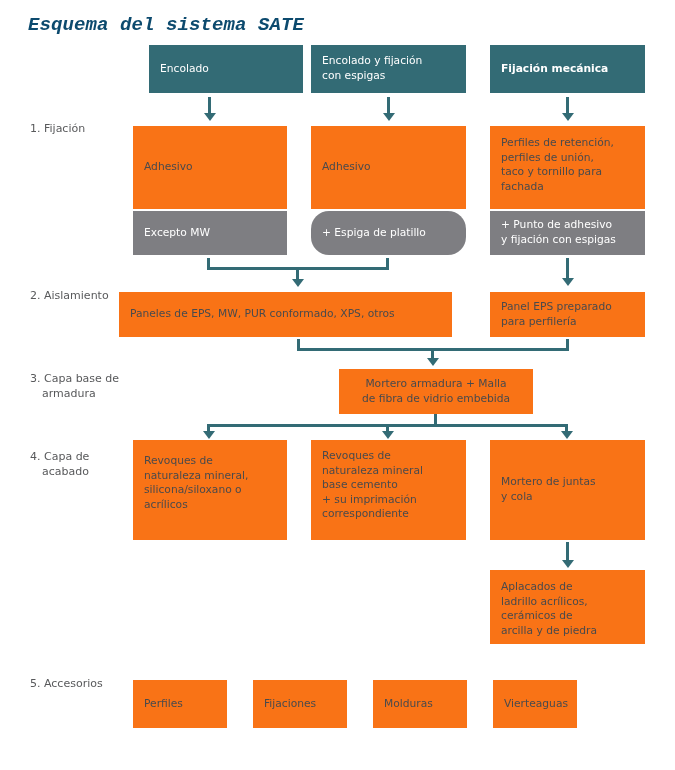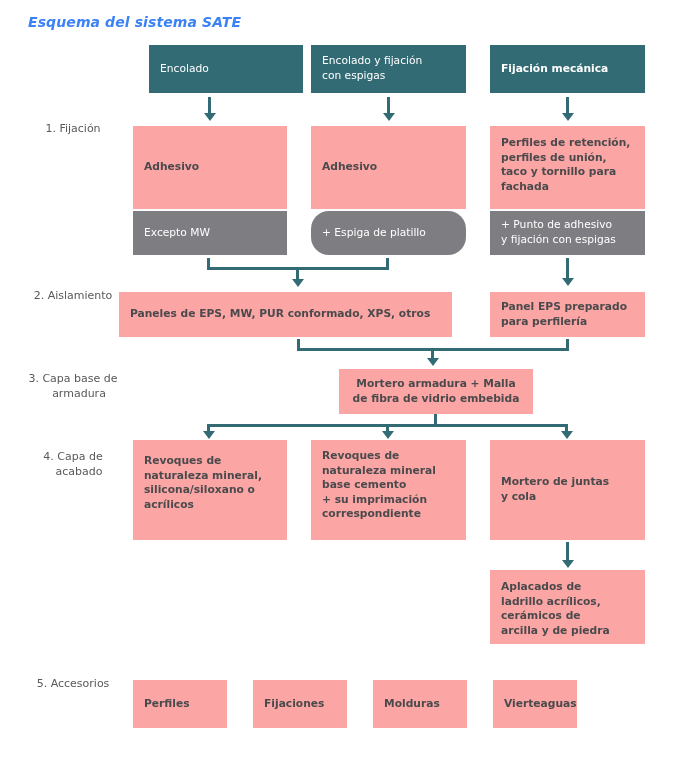--- a/index.html
+++ b/index.html
@@ -9,52 +9,52 @@
     font-family:"DejaVu Sans","Liberation Sans",sans-serif;
     position:relative;
     overflow:hidden;
     -webkit-font-smoothing:antialiased;
   }
   #canvas{position:absolute;left:0;top:0;width:675px;height:770px;}
 
   .title{
     position:absolute;
     left:28px; top:14px;
-    font-size:14px;
+    font-size:19px;
     font-weight:bold;
     font-style:italic;
-    color:#3b82f6;
+    color:#0c4a6e;
     letter-spacing:.1px;
     white-space:nowrap;
+    font-family:Liberation Mono, monospace;
   }
 
   .stage-label{
     position:absolute;
     font-size:11px;
     color:#58595b;
     line-height:15px;
     width:110px;
-    left:18px;
+    left:30px;
     white-space:pre-line;
-    text-align:center;
   }
   .stage-label .ln2{display:block;padding-left:12px;}
 
   .box{
     position:absolute;
     box-sizing:border-box;
     padding:9px 11px;
     font-size:10.7px;
     line-height:14.6px;
     overflow:hidden;
   }
   .box .txt{display:block;white-space:pre-line;}
 
   .box.teal{background:#336b75;color:#ffffff;}
-  .box.green{background:#fca5a5;color:#4a4a4c;font-weight:bold;}
+  .box.green{background:#f97316;color:#4a4a4c;}
   .box.gray{background:#7e7e82;color:#ffffff;}
 
   .box.vcenter{display:flex;align-items:center;}
   .box.center{display:flex;align-items:center;justify-content:center;text-align:center;}
 
   
   .ln{position:absolute;background:#336b75;}
   .vline{width:3px;}
   .hline{height:3px;}
 

